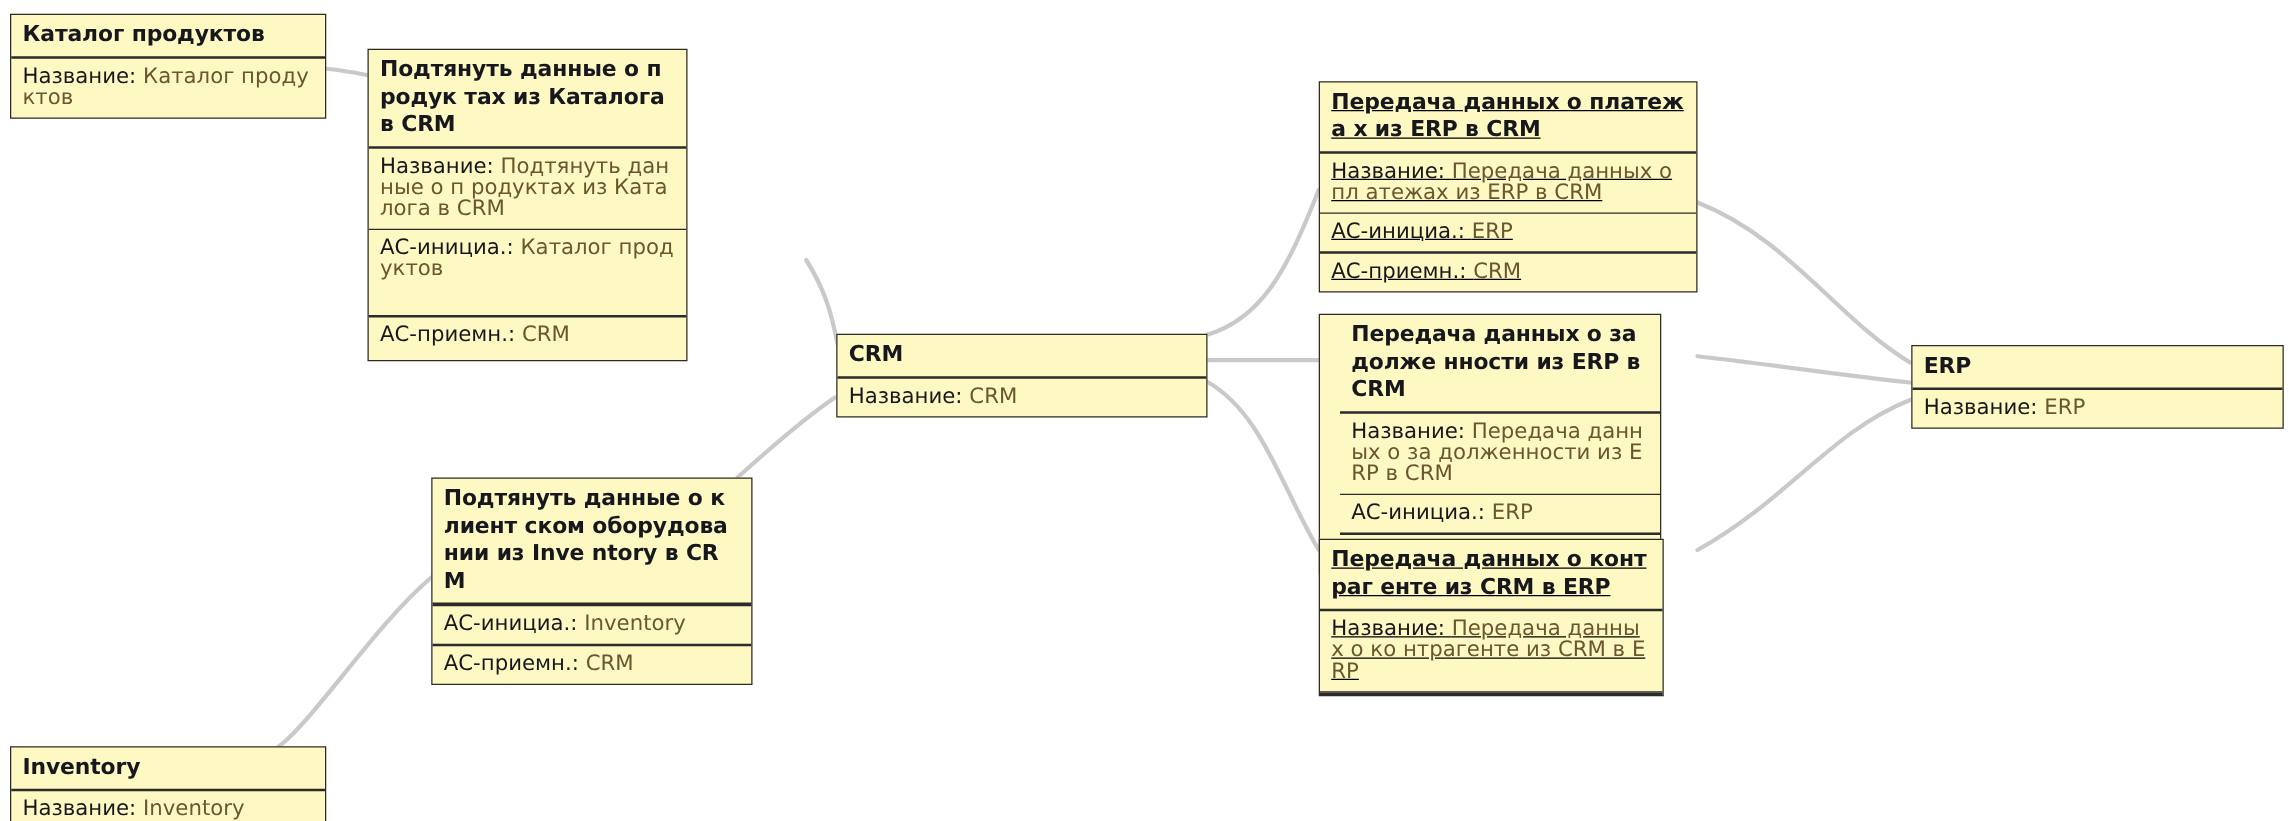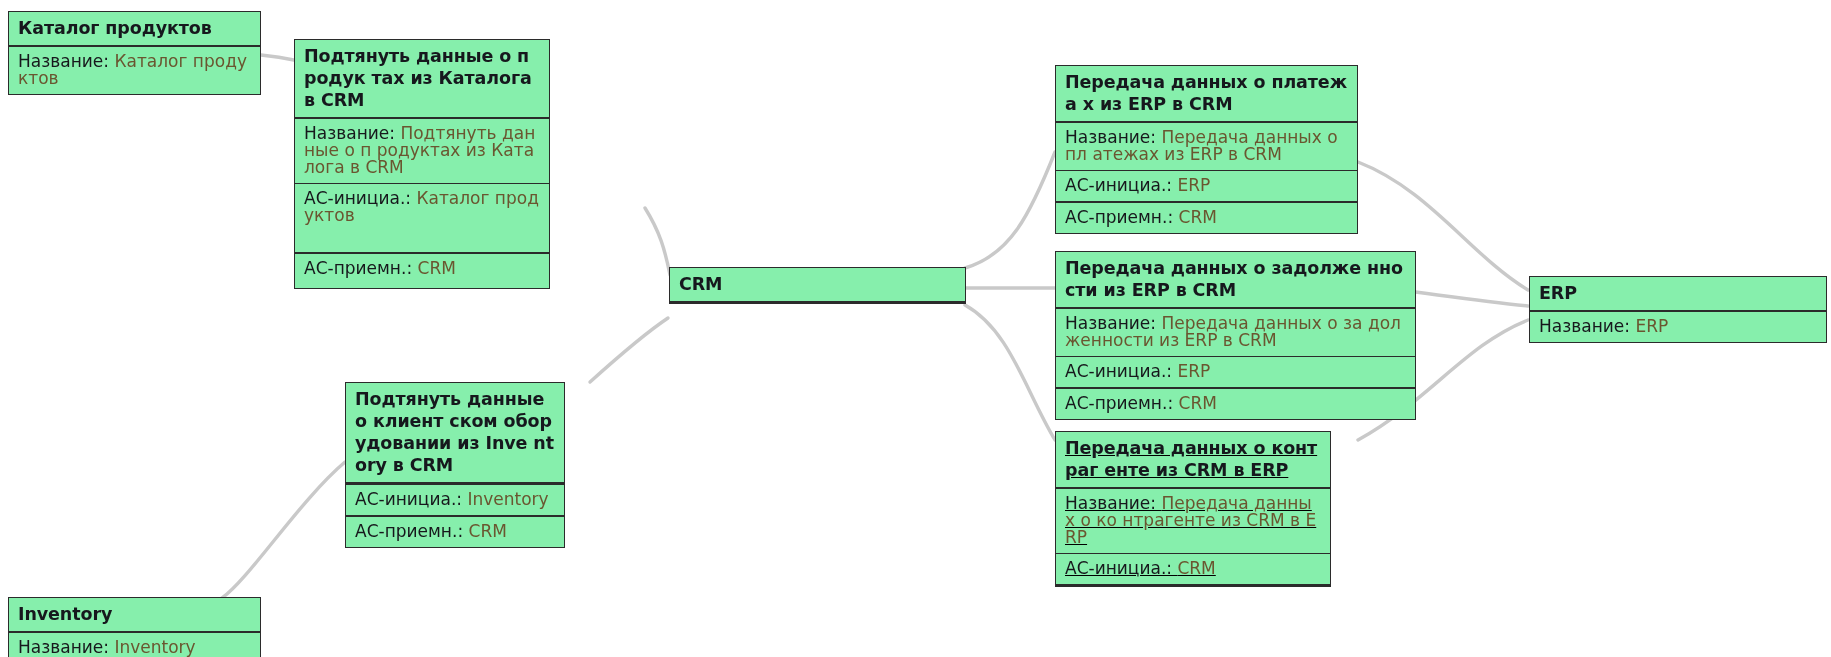--- a/index.html
+++ b/index.html
@@ -22,21 +22,21 @@
     position: absolute;
     left: 0;
     top: 0;
     width: 1831px;
     height: 657px;
     pointer-events: none;
   }
   .node {
     position: absolute;
     box-sizing: border-box;
-    background: #86efac;
+    background: #fef9c3;
     border: 1.6px solid #2b2b2b;
     z-index: 5;
   }
   .node-title {
     box-sizing: border-box;
     font-size: 17.5px;
     font-weight: bold;
     color: #16181d;
     line-height: 22px;
     padding: 5px 9px 6px 9px;
@@ -107,40 +107,40 @@
       <span>АС-инициа.: </span>
       <span class="val">Каталог продуктов</span>
     </div>
     <div class="node-sep"></div>
     <div class="node-row tall2">
       <span>АС-приемн.: </span>
       <span class="val">CRM</span>
     </div>
   </div>
 
-  <div class="node" style="left:1055px; top:65px; width:303px;">
+  <div class="node" style="left:1055px; top:65px; width:303px;text-decoration:underline;">
     <div class="node-title">Передача данных о платежа х из ERP в CRM</div>
     <div class="node-sep"></div>
     <div class="node-row">
       <span>Название: </span>
       <span class="val">Передача данных о пл атежах из ERP в CRM</span>
     </div>
     <div class="node-sep"></div>
     <div class="node-row">
       <span>АС-инициа.: </span>
       <span class="val">ERP</span>
     </div>
     <div class="node-sep"></div>
     <div class="node-row">
       <span>АС-приемн.: </span>
       <span class="val">CRM</span>
     </div>
   </div>
 
-  <div class="node" style="left:1055px; top:251px; width:361px;">
+  <div class="node" style="left:1055px; top:251px; width:274px;padding-left:16px;">
     <div class="node-title">Передача данных о задолже нности из ERP в CRM</div>
     <div class="node-sep"></div>
     <div class="node-row">
       <span>Название: </span>
       <span class="val">Передача данных о за долженности из ERP в CRM</span>
     </div>
     <div class="node-sep"></div>
     <div class="node-row">
       <span>АС-инициа.: </span>
       <span class="val">ERP</span>
@@ -153,42 +153,42 @@
   </div>
 
   <div class="node" style="left:1055px; top:431px; width:276px;text-decoration:underline;">
     <div class="node-title">Передача данных о контраг енте из CRM в ERP</div>
     <div class="node-sep"></div>
     <div class="node-row">
       <span>Название: </span>
       <span class="val">Передача данных о ко нтрагенте из CRM в ERP</span>
     </div>
     <div class="node-sep"></div>
-    <div class="node-row">
-      <span>АС-инициа.: </span>
-      <span class="val">CRM</span>
-    </div>
     <div class="node-sep"></div>
   </div>
 
   <div class="node" style="left:669px; top:267px; width:297px;">
     <div class="node-title">CRM</div>
     <div class="node-sep"></div>
+    <div class="node-row">
+      <span>Название: </span>
+      <span class="val">CRM</span>
+    </div>
   </div>
 
   <div class="node" style="left:1529px; top:276px; width:298px;">
     <div class="node-title">ERP</div>
     <div class="node-sep"></div>
     <div class="node-row">
       <span>Название: </span>
       <span class="val">ERP</span>
     </div>
   </div>
 
-  <div class="node" style="left:345px; top:382px; width:220px;">
+  <div class="node" style="left:345px; top:382px; width:257px;">
     <div class="node-title">Подтянуть данные о клиент ском оборудовании из Inve ntory в CRM</div>
     <div class="node-sep"></div>
     <div class="node-sep"></div>
     <div class="node-row">
       <span>АС-инициа.: </span>
       <span class="val">Inventory</span>
     </div>
     <div class="node-sep"></div>
     <div class="node-row">
       <span>АС-приемн.: </span>

